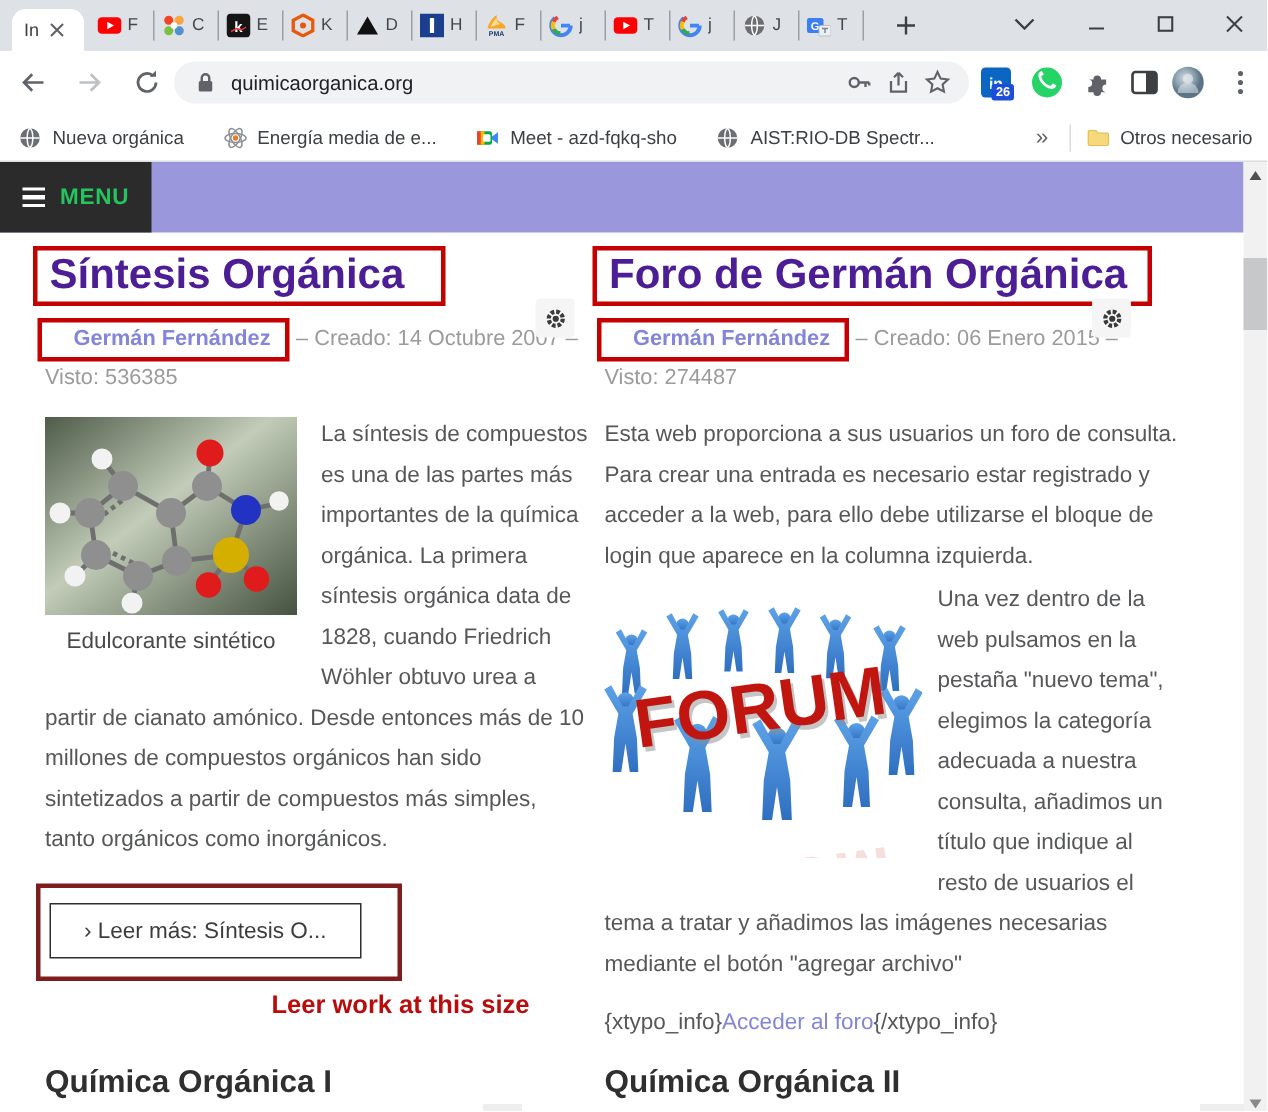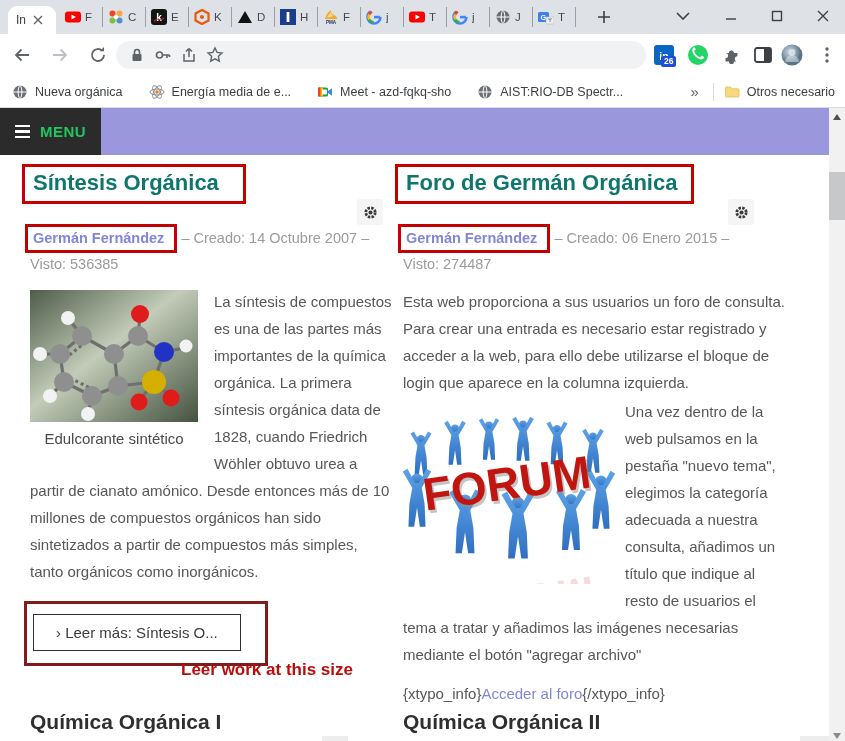--- a/index.html
+++ b/index.html
@@ -56,26 +56,26 @@
            border-left:4px solid transparent; border-right:4px solid transparent; border-bottom:6px solid #505050; }
   .sb-down { position:absolute; bottom:2px; left:4px; width:0; height:0;
            border-left:4px solid transparent; border-right:4px solid transparent; border-top:6px solid #8a8a8a; }
   .sb-thumb { position:absolute; top:64px; left:0; width:16px; height:48px; background:#c6c8ca; }
 
   
   .col { position:absolute; top:56px; }
   .col-left  { left:30px;  width:362px; }
   .col-right { left:403px; width:389px; }
 
-  .art-title { font-size:22px; line-height:30px; font-weight:bold; color:#0f766e; }
+  .art-title { font-size:28px; line-height:30px; font-weight:bold; color:#4c1d95; }
   .redbox-title { display:inline-block; border:3px solid #c40000; padding:1px 24px 3px 8px; margin-left:-8px; }
   .redbox-title.narrowpad { padding-right:14px; }
   .byline { margin-top:8px; font-size:14.5px; line-height:23px; color:#9b9b9b; }
   .author-link { color:#8385d9; font-weight:bold; text-decoration:none; }
-  .redbox-author { display:inline-block; border:3px solid #c40000; padding:0 10px 0 5px; margin-left:-5px;margin-top:12px; }
+  .redbox-author { display:inline-block; border:3px solid #c40000; padding:0 10px 0 21px; margin-left:-5px; }
   .meta-text { color:#9b9b9b; }
 
   .bodytext { font-size:15px; line-height:27px; color:#565759; }
   .art-body { margin-top:12px; }
 
   figure.molecule { float:left; width:168px; margin:2px 16px 20px 0; text-align:center; }
   figure.molecule figcaption { font-size:15px; color:#4a4a4a; margin-top:2px; line-height:22px; }
   figure.forum { float:left; width:212px; height:190px; margin:0 10px 0 0; }
 
   .readmore-wrap { margin-top:16px; }
@@ -248,20 +248,21 @@
     <svg width="20" height="20" viewBox="0 0 20 20">
         <path d="M16 10a6 6 0 11-1.8-4.3" stroke="#5f6368" stroke-width="1.8" fill="none"></path>
         <path d="M16 2v4.2h-4.2" fill="#5f6368"></path>
       </svg>
   </div>
   <div class="omnibox">
     <svg class="ombx-ico" viewBox="0 0 18 18">
         <rect x="4.5" y="8" width="9" height="7" rx="1" fill="#5f6368"></rect>
         <path d="M6.5 8V6a2.5 2.5 0 015 0v2" stroke="#5f6368" stroke-width="1.6" fill="none"></path>
       </svg>
+    <span class="url-text">quimicaorganica.org</span>
     <svg class="ombx-ico" viewBox="0 0 18 18">
         <circle cx="5.5" cy="9" r="3" fill="none" stroke="#5f6368" stroke-width="1.6"></circle>
         <path d="M8.5 9h7M13 9v3M15.5 9v2" stroke="#5f6368" stroke-width="1.6" fill="none"></path>
       </svg>
     <svg class="ombx-ico" viewBox="0 0 18 18">
         <path d="M4 8v7h10V8" fill="none" stroke="#5f6368" stroke-width="1.5"></path>
         <path d="M9 11V2.5M9 2.5L6 5.5M9 2.5l3 3" stroke="#5f6368" stroke-width="1.5" fill="none"></path>
       </svg>
     <svg class="ombx-ico" viewBox="0 0 18 18">
         <path d="M9 2l2.1 4.4 4.9.6-3.6 3.3.9 4.8L9 12.8 4.7 15.1l.9-4.8L2 7l4.9-.6z" fill="none" stroke="#5f6368" stroke-width="1.4"></path>

